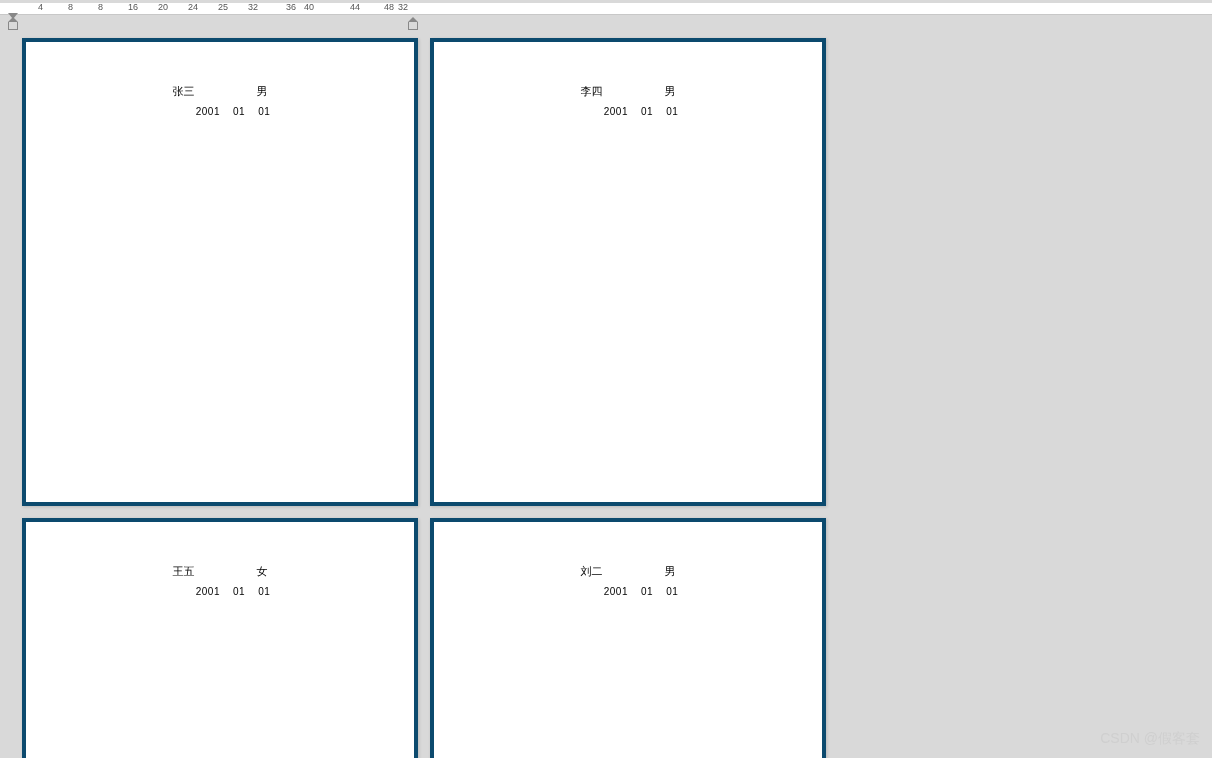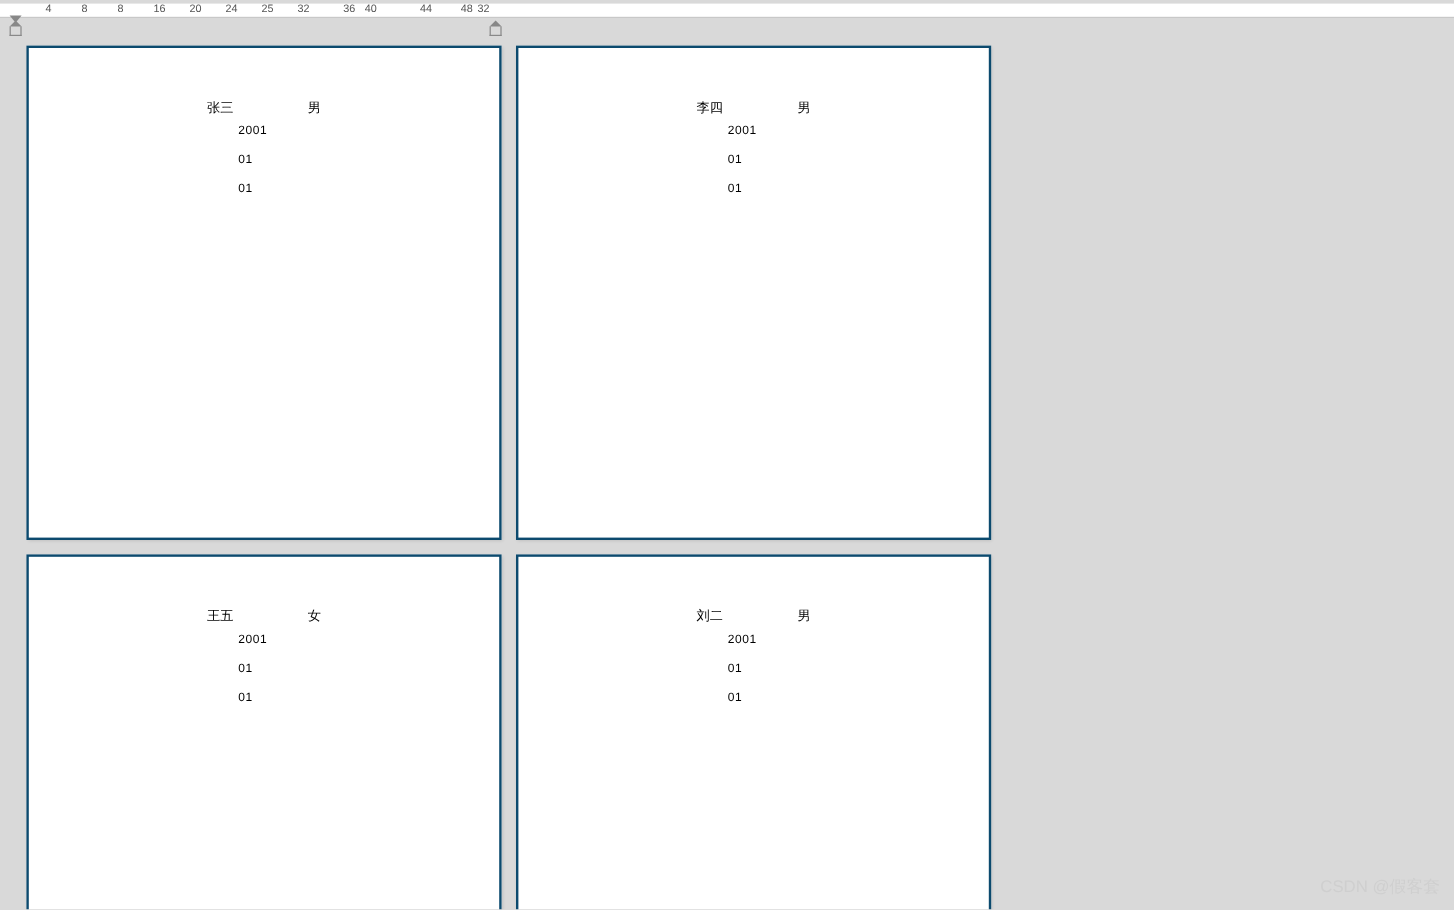--- a/index.html
+++ b/index.html
@@ -47,22 +47,22 @@
   .page-grid {
     display: flex;
     flex-wrap: wrap;
     gap: 12px;
     padding-left: 22px;
     padding-top: 4px;
   }
   .page {
     background: #fff;
     width: 396px;
-    height: 412px;
-    border: 2px solid #0c4a6e;
+    height: 468px;
+    border: 4px solid #0c4a6e;
     box-shadow: 1px 1px 3px rgba(0,0,0,0.15);
     position: relative;
     flex-shrink: 0;
   }
   .page-content {
     position: absolute;
     left: 50%;
     transform: translateX(-50%);
     top: 42px;
     font-size: 11px;
@@ -73,21 +73,20 @@
     display: flex;
     gap: 62px;
     justify-content: center;
   }
   .line2 {
     display: flex;
     gap: 13px;
     margin-top: 7px;
     margin-left: 26px;
     font-size: 10px;
-    flex-direction: column;
   }
   .line2 span { letter-spacing: 0.5px; }
 
   .watermark {
     position: absolute;
     right: 12px;
     bottom: 10px;
     color: #cfcfcf;
     font-size: 14px;
     font-family: "Microsoft YaHei", sans-serif;

